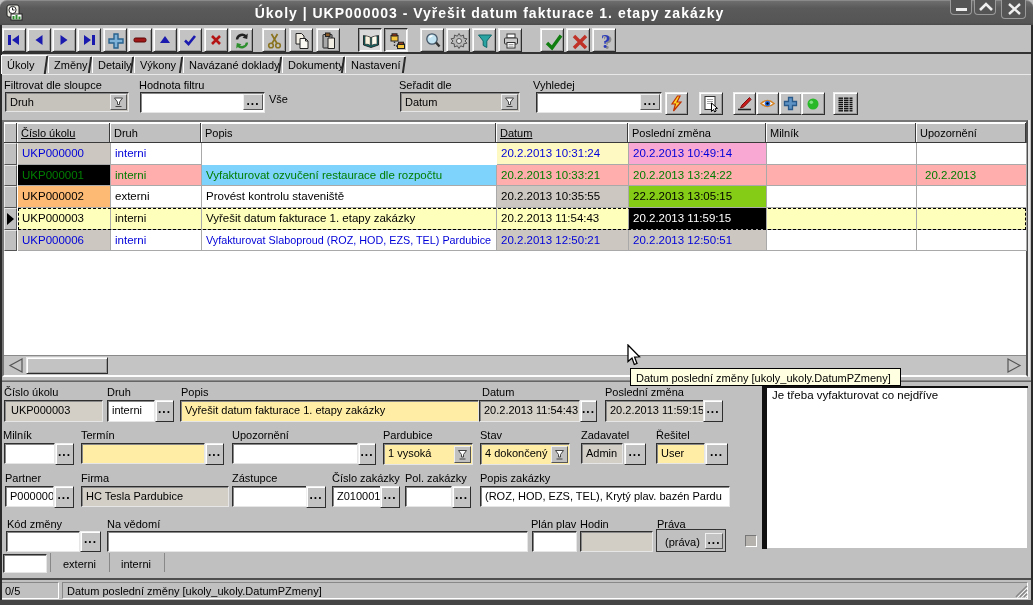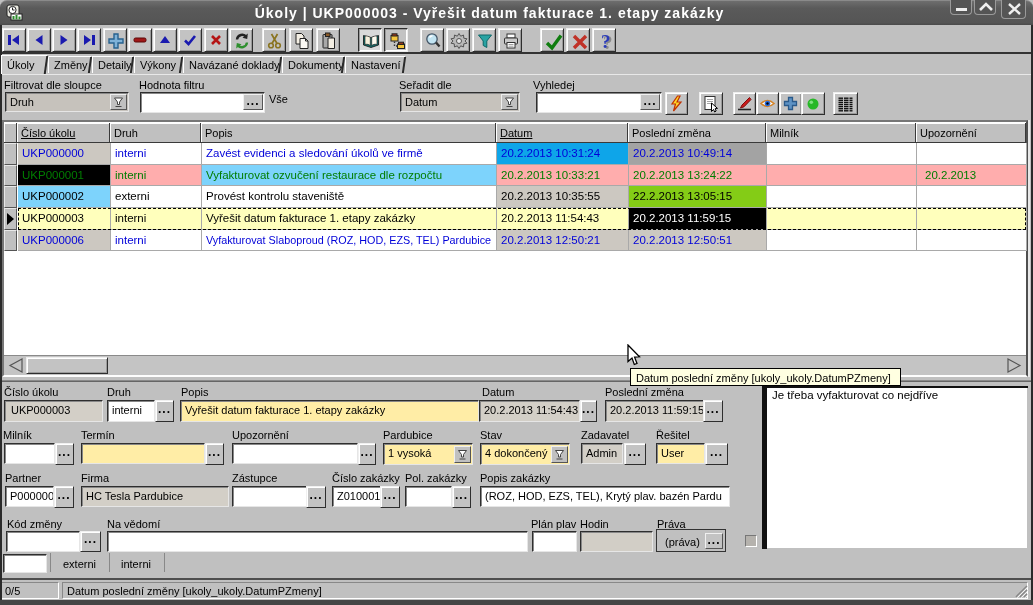--- a/index.html
+++ b/index.html
@@ -352,37 +352,36 @@
     <div class="hcell" style="left:106px;width:91px">Druh</div>
     <div class="hcell" style="left:197px;width:295px">Popis</div>
     <div class="hcell" style="left:492px;width:132px"><span style="text-decoration:underline">Datum</span></div>
     <div class="hcell" style="left:624px;width:138px">Poslední změna</div>
     <div class="hcell" style="left:762px;width:150px">Milník</div>
     <div class="hcell" style="left:912px;width:110px">Upozornění</div>
 
     <div class="gr" style="top:21px;height:22px;color:#0000d8">
       <div class="gc" style="left:13px;width:93px;background:#ccc8c1">UKP000000</div>
       <div class="gc" style="left:106px;width:91px;background:#fff">interni</div>
-      <div class="gc" style="left:197px;width:295px;background:#fff">Zavést evidenci a sledování úkolů ve firmě</div>
-      <div class="gc" style="left:492px;width:132px;background:#0ea5e9">20.2.2013 10:31:24</div>
-      <div class="gc" style="left:624px;width:138px;background:#a3a3a3">20.2.2013 10:49:14</div>
+      <div class="gc" style="left:492px;width:132px;background:#fef9c3">20.2.2013 10:31:24</div>
+      <div class="gc" style="left:624px;width:138px;background:#f9a8d4">20.2.2013 10:49:14</div>
       <div class="gc" style="left:762px;width:150px;background:#fff"></div>
       <div class="gc" style="left:912px;width:110px;background:#fff"></div>
     </div>
     <div class="gr" style="top:43px;height:21px;color:#007d00">
       <div class="gc" style="left:13px;width:93px;background:#000000">UKP000001</div>
       <div class="gc" style="left:106px;width:91px;background:#ffadad">interni</div>
       <div class="gc" style="left:197px;width:295px;background:#7dd3fc">Vyfakturovat ozvučení restaurace dle rozpočtu</div>
       <div class="gc" style="left:492px;width:132px;background:#ffadad">20.2.2013 10:33:21</div>
       <div class="gc" style="left:624px;width:138px;background:#ffadad">20.2.2013 13:24:22</div>
       <div class="gc" style="left:762px;width:150px;background:#ffadad"></div>
       <div class="gc" style="left:912px;width:110px;background:#ffadad;padding-left:8px">20.2.2013</div>
     </div>
     <div class="gr" style="top:64px;height:22px">
-      <div class="gc" style="left:13px;width:93px;background:#7dd3fc">UKP000002</div>
+      <div class="gc" style="left:13px;width:93px;background:#fdba74">UKP000002</div>
       <div class="gc" style="left:106px;width:91px;background:#fff">externi</div>
       <div class="gc" style="left:197px;width:295px;background:#fff">Provést kontrolu staveniště</div>
       <div class="gc" style="left:492px;width:132px;background:#ccc8c1">20.2.2013 10:35:55</div>
       <div class="gc" style="left:624px;width:138px;background:#84cc16">22.2.2013 13:05:15</div>
       <div class="gc" style="left:762px;width:150px;background:#fff"></div>
       <div class="gc" style="left:912px;width:110px;background:#fff"></div>
     </div>
     <div class="gr" style="top:86px;height:22px">
       <div class="gc" style="left:13px;width:93px;background:#ffffbc">UKP000003</div>
       <div class="gc" style="left:106px;width:91px;background:#ffffbc">interni</div>

